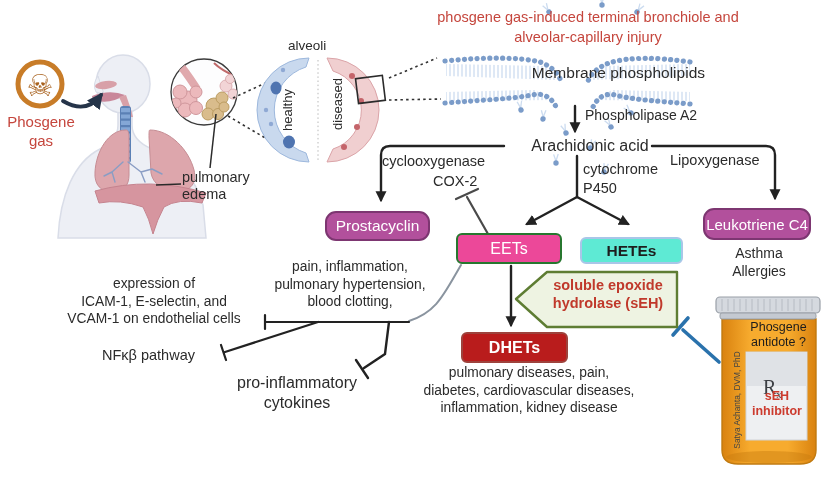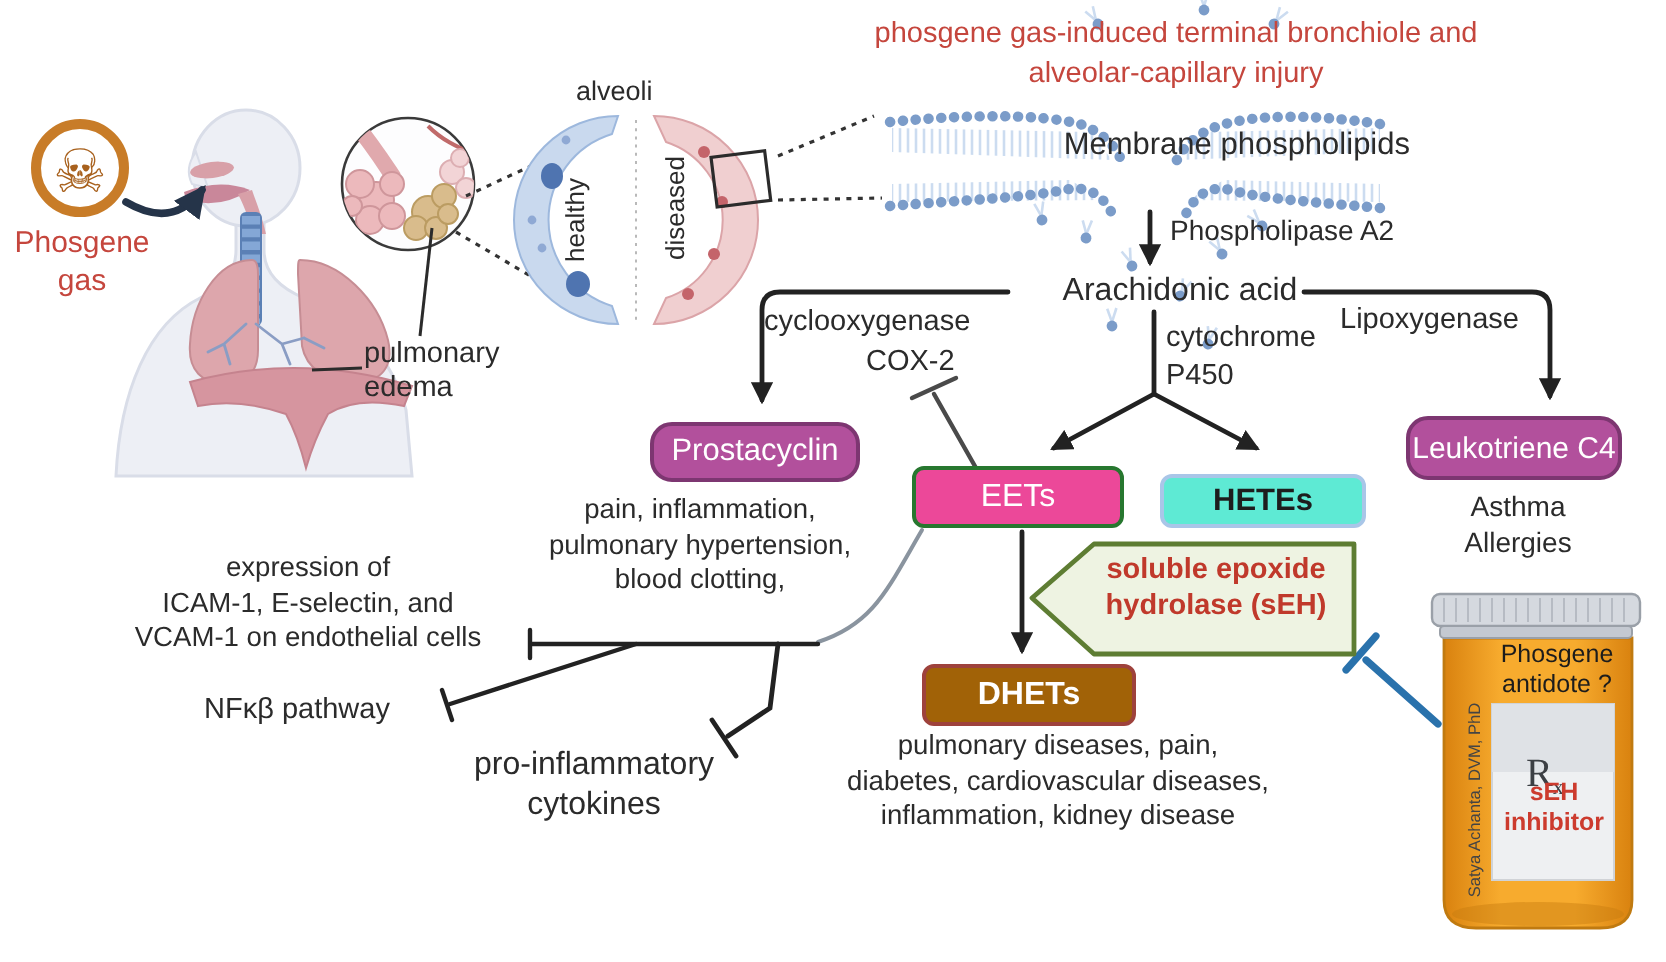--- a/index.html
+++ b/index.html
@@ -226,28 +226,28 @@
 </div>
 
 <div class="box" style="left:580px;top:237px;width:103px;height:27px;background:#5eead4;border-color:#a9c6e8;color:#1d1d1d;font-weight:700;font-size:15.5px;">
   <span>HETEs</span>
 </div>
 
 <div class="box magenta" style="left:703px;top:208px;width:108px;height:32px;font-size:15px;">
   <span>Leukotriene C4</span>
 </div>
 
-<div class="box" style="left:461px;top:332px;width:107px;height:31px;background:#a16207;border-color:#9e423c;color:#fff;font-weight:700;font-size:16px;">
+<div class="box" style="left:461px;top:332px;width:107px;height:31px;background:#b91c1c;border-color:#9e423c;color:#fff;font-weight:700;font-size:16px;">
   <span>DHETs</span>
 </div>
 
 <div class="t center" style="left:541px;top:276px;width:134px;font-size:14.5px;font-weight:700;color:#c0392b;line-height:1.25;">soluble epoxide
 hydrolase (sEH)</div>
 
-<div class="t center" style="left:249px;top:246px;width:202px;font-size:13.8px;">pain, inflammation,
+<div class="t center" style="left:249px;top:258px;width:202px;font-size:13.8px;">pain, inflammation,
 pulmonary hypertension,
 blood clotting,</div>
 
 <div class="t center" style="left:714px;top:245px;width:90px;font-size:14px;">Asthma
 Allergies</div>
 
 <div class="t center" style="left:398px;top:364px;width:262px;font-size:13.8px;">pulmonary diseases, pain,
 diabetes, cardiovascular diseases,
 inflammation, kidney disease</div>
 

